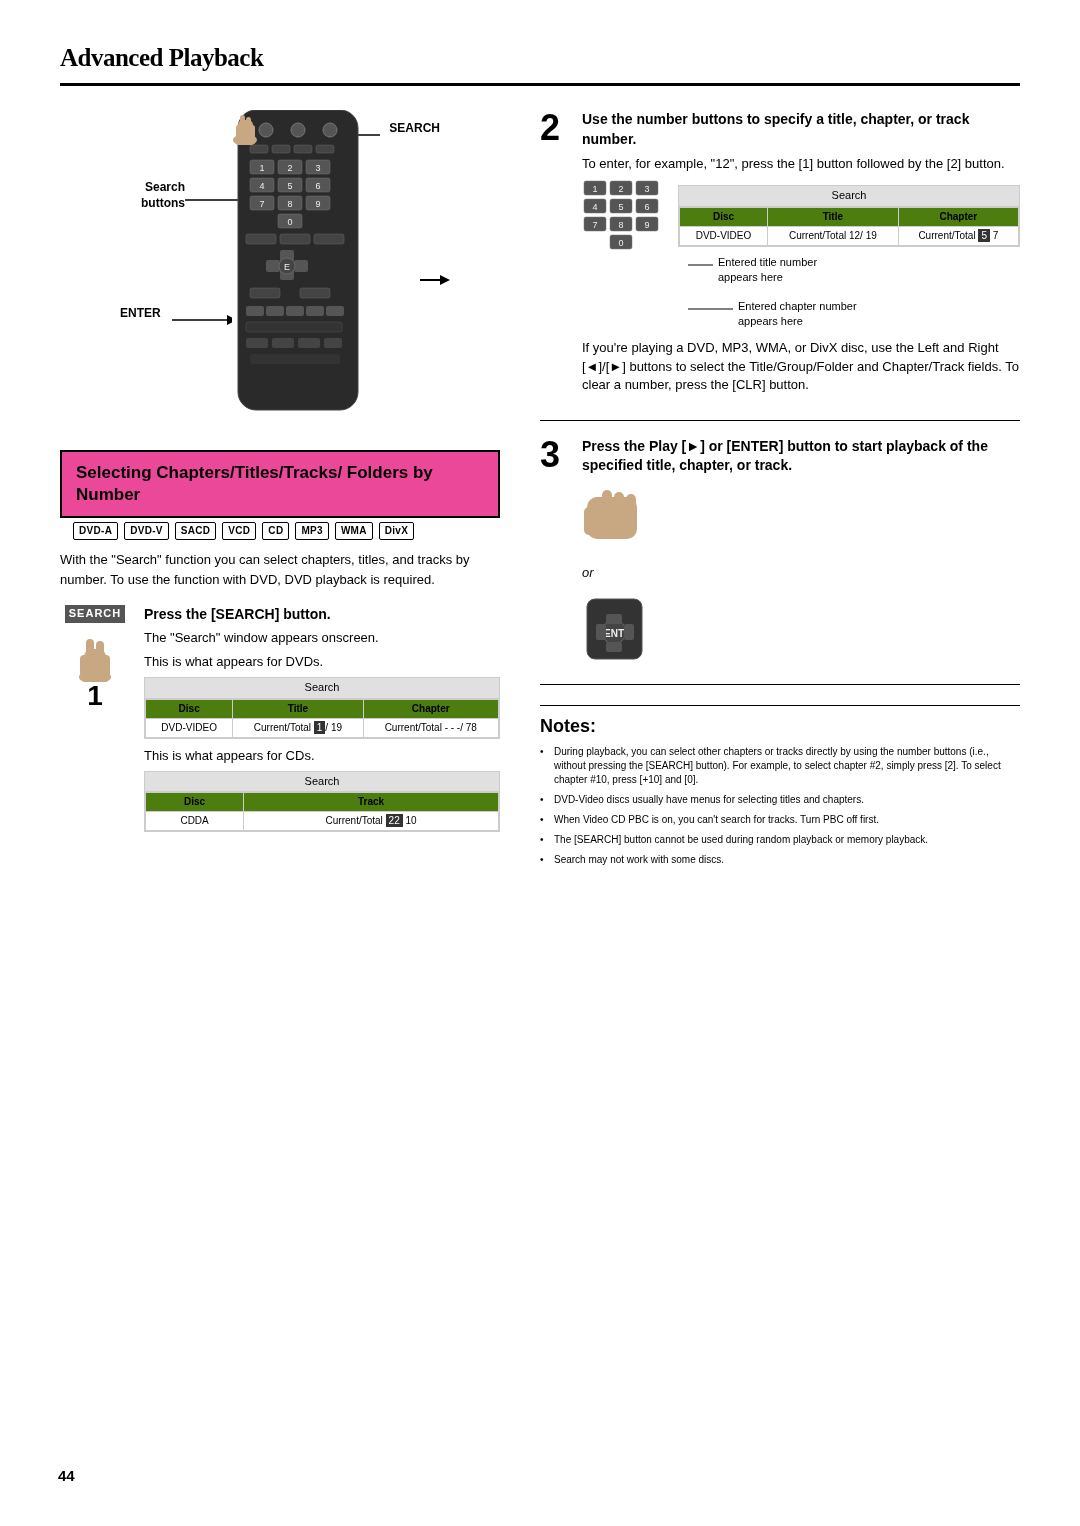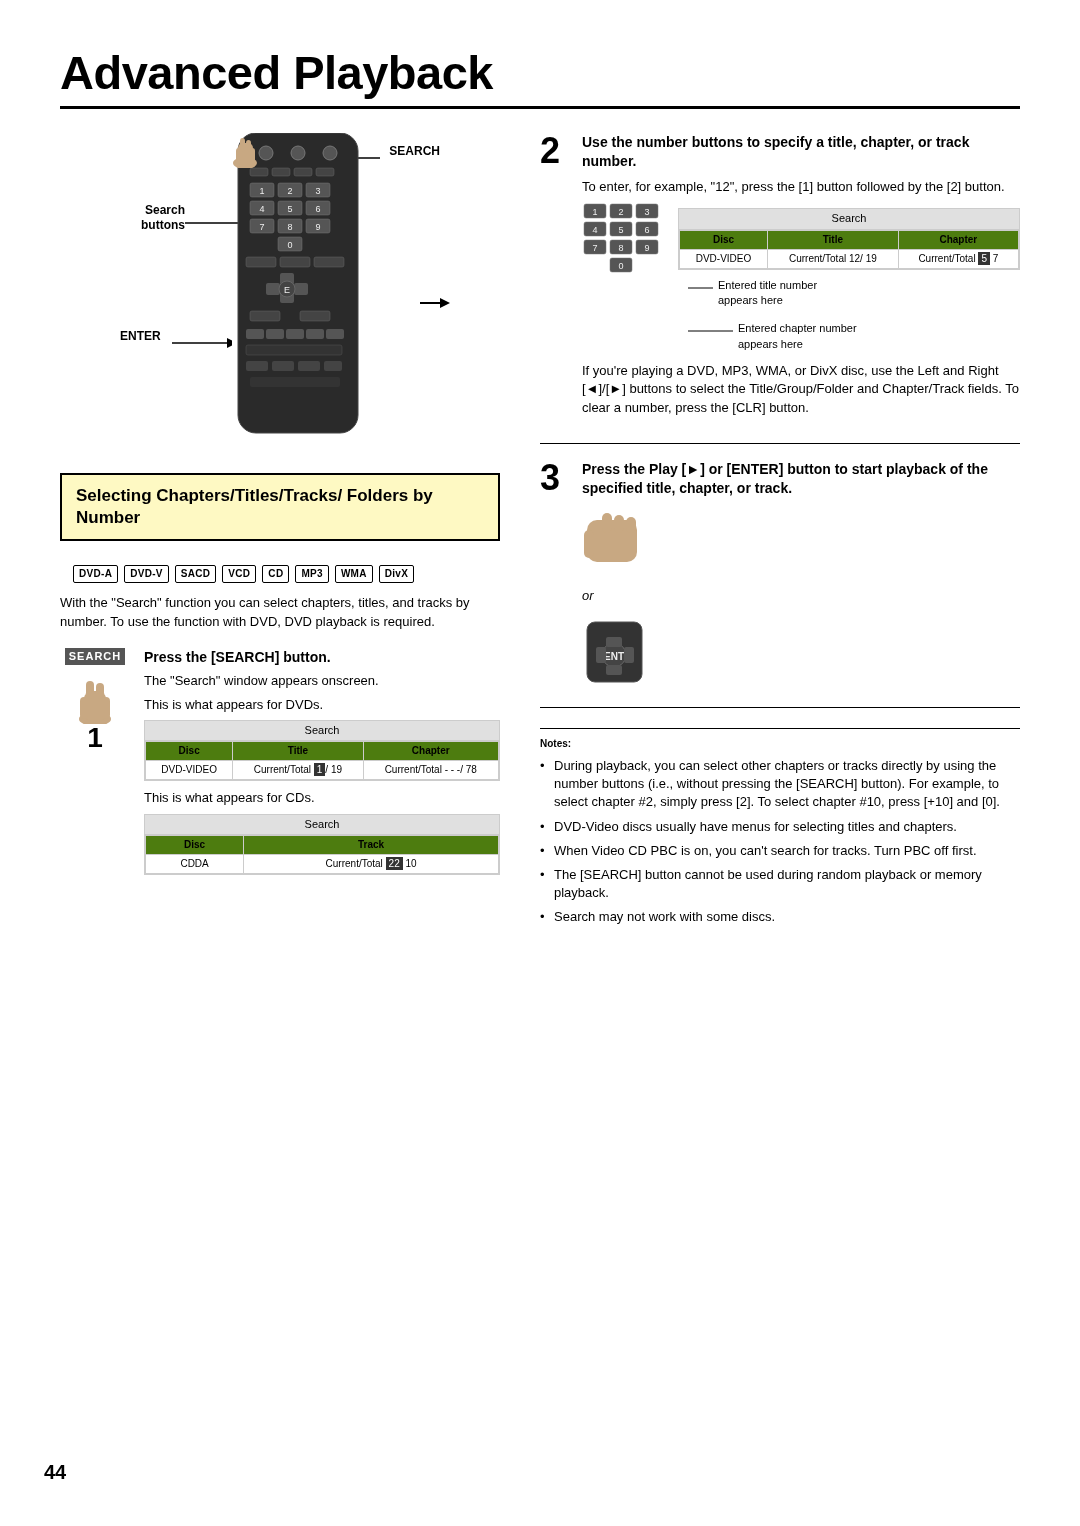--- a/index.html
+++ b/index.html
@@ -9,23 +9,25 @@
       color: #000;
       width: 1080px;
       min-height: 1526px;
       padding: 40px 60px 60px 60px;
       font-size: 14px;
       line-height: 1.4;
     }
 
     
     .page-title {
-      font-size: 47px;
-      font-weight: bold;
+      font-size: 25px;
+      font-weight: bold;
+      margin-bottom: 8px;
       letter-spacing: -0.5px;
+      font-family: Liberation Serif, serif;
     }
     .title-rule {
       border: none;
       border-top: 3px solid #000;
       margin-bottom: 24px;
     }
 
     
     .main-layout {
       display: flex;
@@ -36,22 +38,22 @@
       flex-shrink: 0;
     }
     .right-col {
       flex: 1;
     }
 
     
     .section-box {
       border: 2px solid #000;
       padding: 10px 14px;
-      margin-bottom: 24px;
-      background: #fef9c3;
+      margin-bottom: 4px;
+      background: #ec4899;
     }
     .section-box h2 {
       font-size: 17px;
       font-weight: bold;
       line-height: 1.3;
       margin-bottom: 0;
     }
 
     
     .format-badges {
@@ -153,29 +155,29 @@
     }
 
     
     .notes-section {
       margin-top: 20px;
       padding-top: 8px;
       border-top: 1px solid #000;
     }
     .notes-title {
       font-weight: bold;
-      font-size: 10px;
+      font-size: 18px;
       margin-bottom: 6px;
     }
     .notes-list {
       list-style: none;
       padding: 0;
     }
     .notes-list li {
-      font-size: 13px;
+      font-size: 10px;
       line-height: 1.4;
       padding-left: 14px;
       position: relative;
       margin-bottom: 6px;
     }
     .notes-list li::before {
       content: "•";
       position: absolute;
       left: 0;
     }
@@ -525,13 +527,13 @@
         <li>DVD-Video discs usually have menus for selecting titles and chapters.</li>
         <li>When Video CD PBC is on, you can't search for tracks. Turn PBC off first.</li>
         <li>The [SEARCH] button cannot be used during random playback or memory playback.</li>
         <li>Search may not work with some discs.</li>
       </ul>
     </div>
 
   </div>
 </div>
 
-<div style="position:fixed; bottom:40px; left:44px; font-size:20px; font-weight:bold;">44</div>
+<div style="position:fixed; bottom:40px; left:58px; font-size:15px; font-weight:bold;">44</div>
 
 </body></html>

